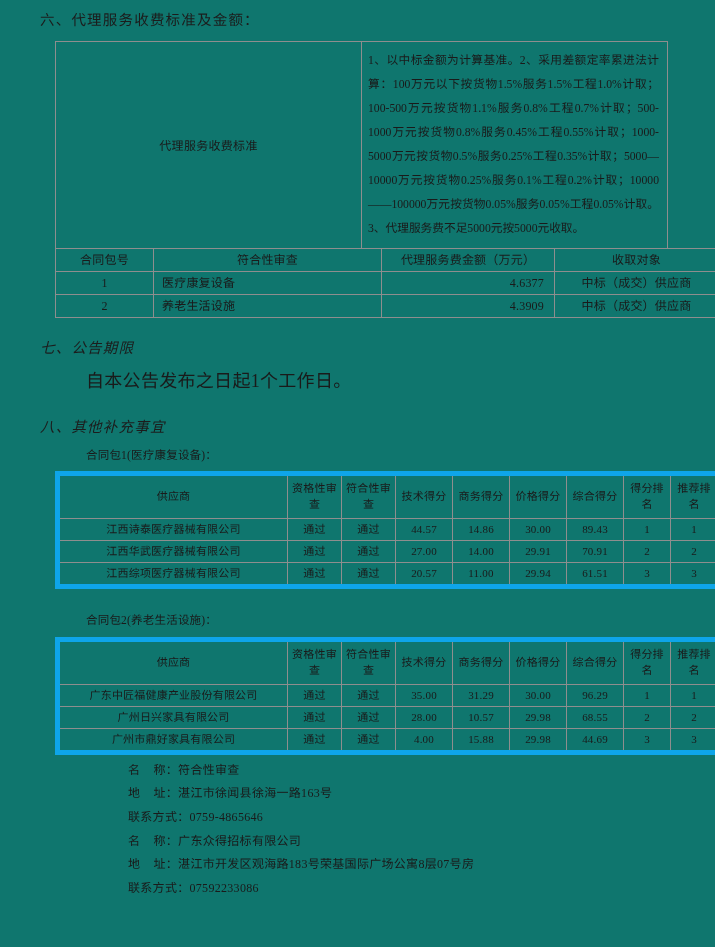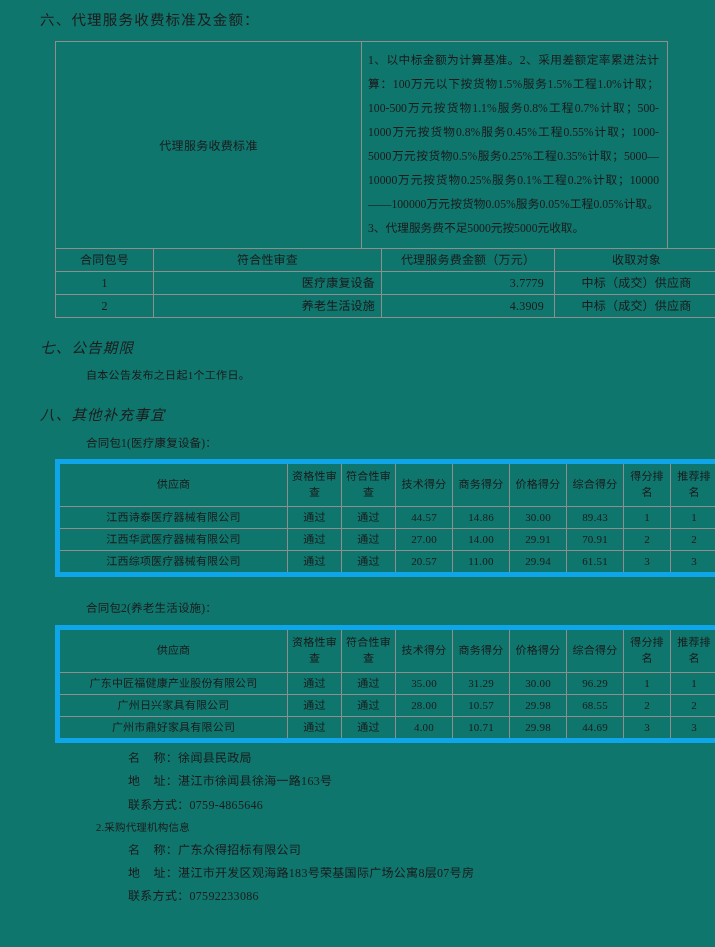--- a/index.html
+++ b/index.html
@@ -38,21 +38,21 @@
     color: #1c1c1c;
     margin: 0 0 9px 0;
     line-height: 1.5;
   }
   .section-heading.tight { margin-bottom: 7px; font-style: italic; }
   .section-heading.spaced-top { margin-top: 20px; }
 
   .body-indent {
     margin: 0 0 4px 0;
     padding-left: 46px;
-    font-size: 11px;
+    font-size: 18px;
     line-height: 1.7;
     letter-spacing: .3px;
   }
   .sub-caption {
     margin: 0 0 6px 0;
     padding-left: 46px;
     font-size: 11.5px;
     line-height: 1.7;
     letter-spacing: .2px;
   }
@@ -101,21 +101,21 @@
     border: 1px solid #8e8e8e;
     font-size: 12px;
     font-weight: normal;
     height: 22px;
     line-height: 22px;
     padding: 0 6px;
     letter-spacing: .2px;
   }
   .package-table th { text-align: center; }
   .col-no     { width: 85px;  text-align: center; }
-  .col-name   { width: 215px; text-align: right; }
+  .col-name   { width: 215px; text-align: left; }
   .col-amount { width: 160px; text-align: right; }
   .col-target { width: 151px; text-align: center; }
   .package-table td.col-amount { padding-right: 10px; }
   .package-table td.col-name { padding-left: 8px; }
 
   
   .score-table {
     width: 613px;
     margin-left: 15px;
     border: 5px solid #0ea5e9;
@@ -189,21 +189,21 @@
           <th class="col-no">合同包号</th>
           <th class="col-name" style="text-align:center">符合性审查</th>
           <th class="col-amount" style="text-align:center">代理服务费金额（万元）</th>
           <th class="col-target">收取对象</th>
         </tr>
       </thead>
       <tbody>
         <tr>
           <td class="col-no">1</td>
           <td class="col-name">医疗康复设备</td>
-          <td class="col-amount">3.7779</td>
+          <td class="col-amount">4.6377</td>
           <td class="col-target">中标（成交）供应商</td>
         </tr>
         <tr>
           <td class="col-no">2</td>
           <td class="col-name">养老生活设施</td>
           <td class="col-amount">4.3909</td>
           <td class="col-target">中标（成交）供应商</td>
         </tr>
       </tbody>
     </table>
@@ -301,40 +301,39 @@
           <td>29.98</td>
           <td>68.55</td>
           <td>2</td>
           <td>2</td>
         </tr>
         <tr>
           <td>广州市鼎好家具有限公司</td>
           <td>通过</td>
           <td>通过</td>
           <td>4.00</td>
-          <td>10.71</td>
+          <td>15.88</td>
           <td>29.98</td>
           <td>44.69</td>
           <td>3</td>
           <td>3</td>
         </tr>
       </tbody>
     </table>
 
 
     <div class="contact-list">
 
       <div class="contact-group">
-        <div class="contact-line">名    称：徐闻县民政局</div>
+        <div class="contact-line">名    称：符合性审查</div>
         <div class="contact-line">地    址：湛江市徐闻县徐海一路163号</div>
         <div class="contact-line">联系方式：0759-4865646</div>
       </div>
 
       <div class="contact-group">
-        <div class="contact-num">2.采购代理机构信息</div>
         <div class="contact-line">名    称：广东众得招标有限公司</div>
         <div class="contact-line">地    址：湛江市开发区观海路183号荣基国际广场公寓8层07号房</div>
         <div class="contact-line">联系方式：07592233086</div>
       </div>
 
     </div>
 
   </div>
 </div>
 

